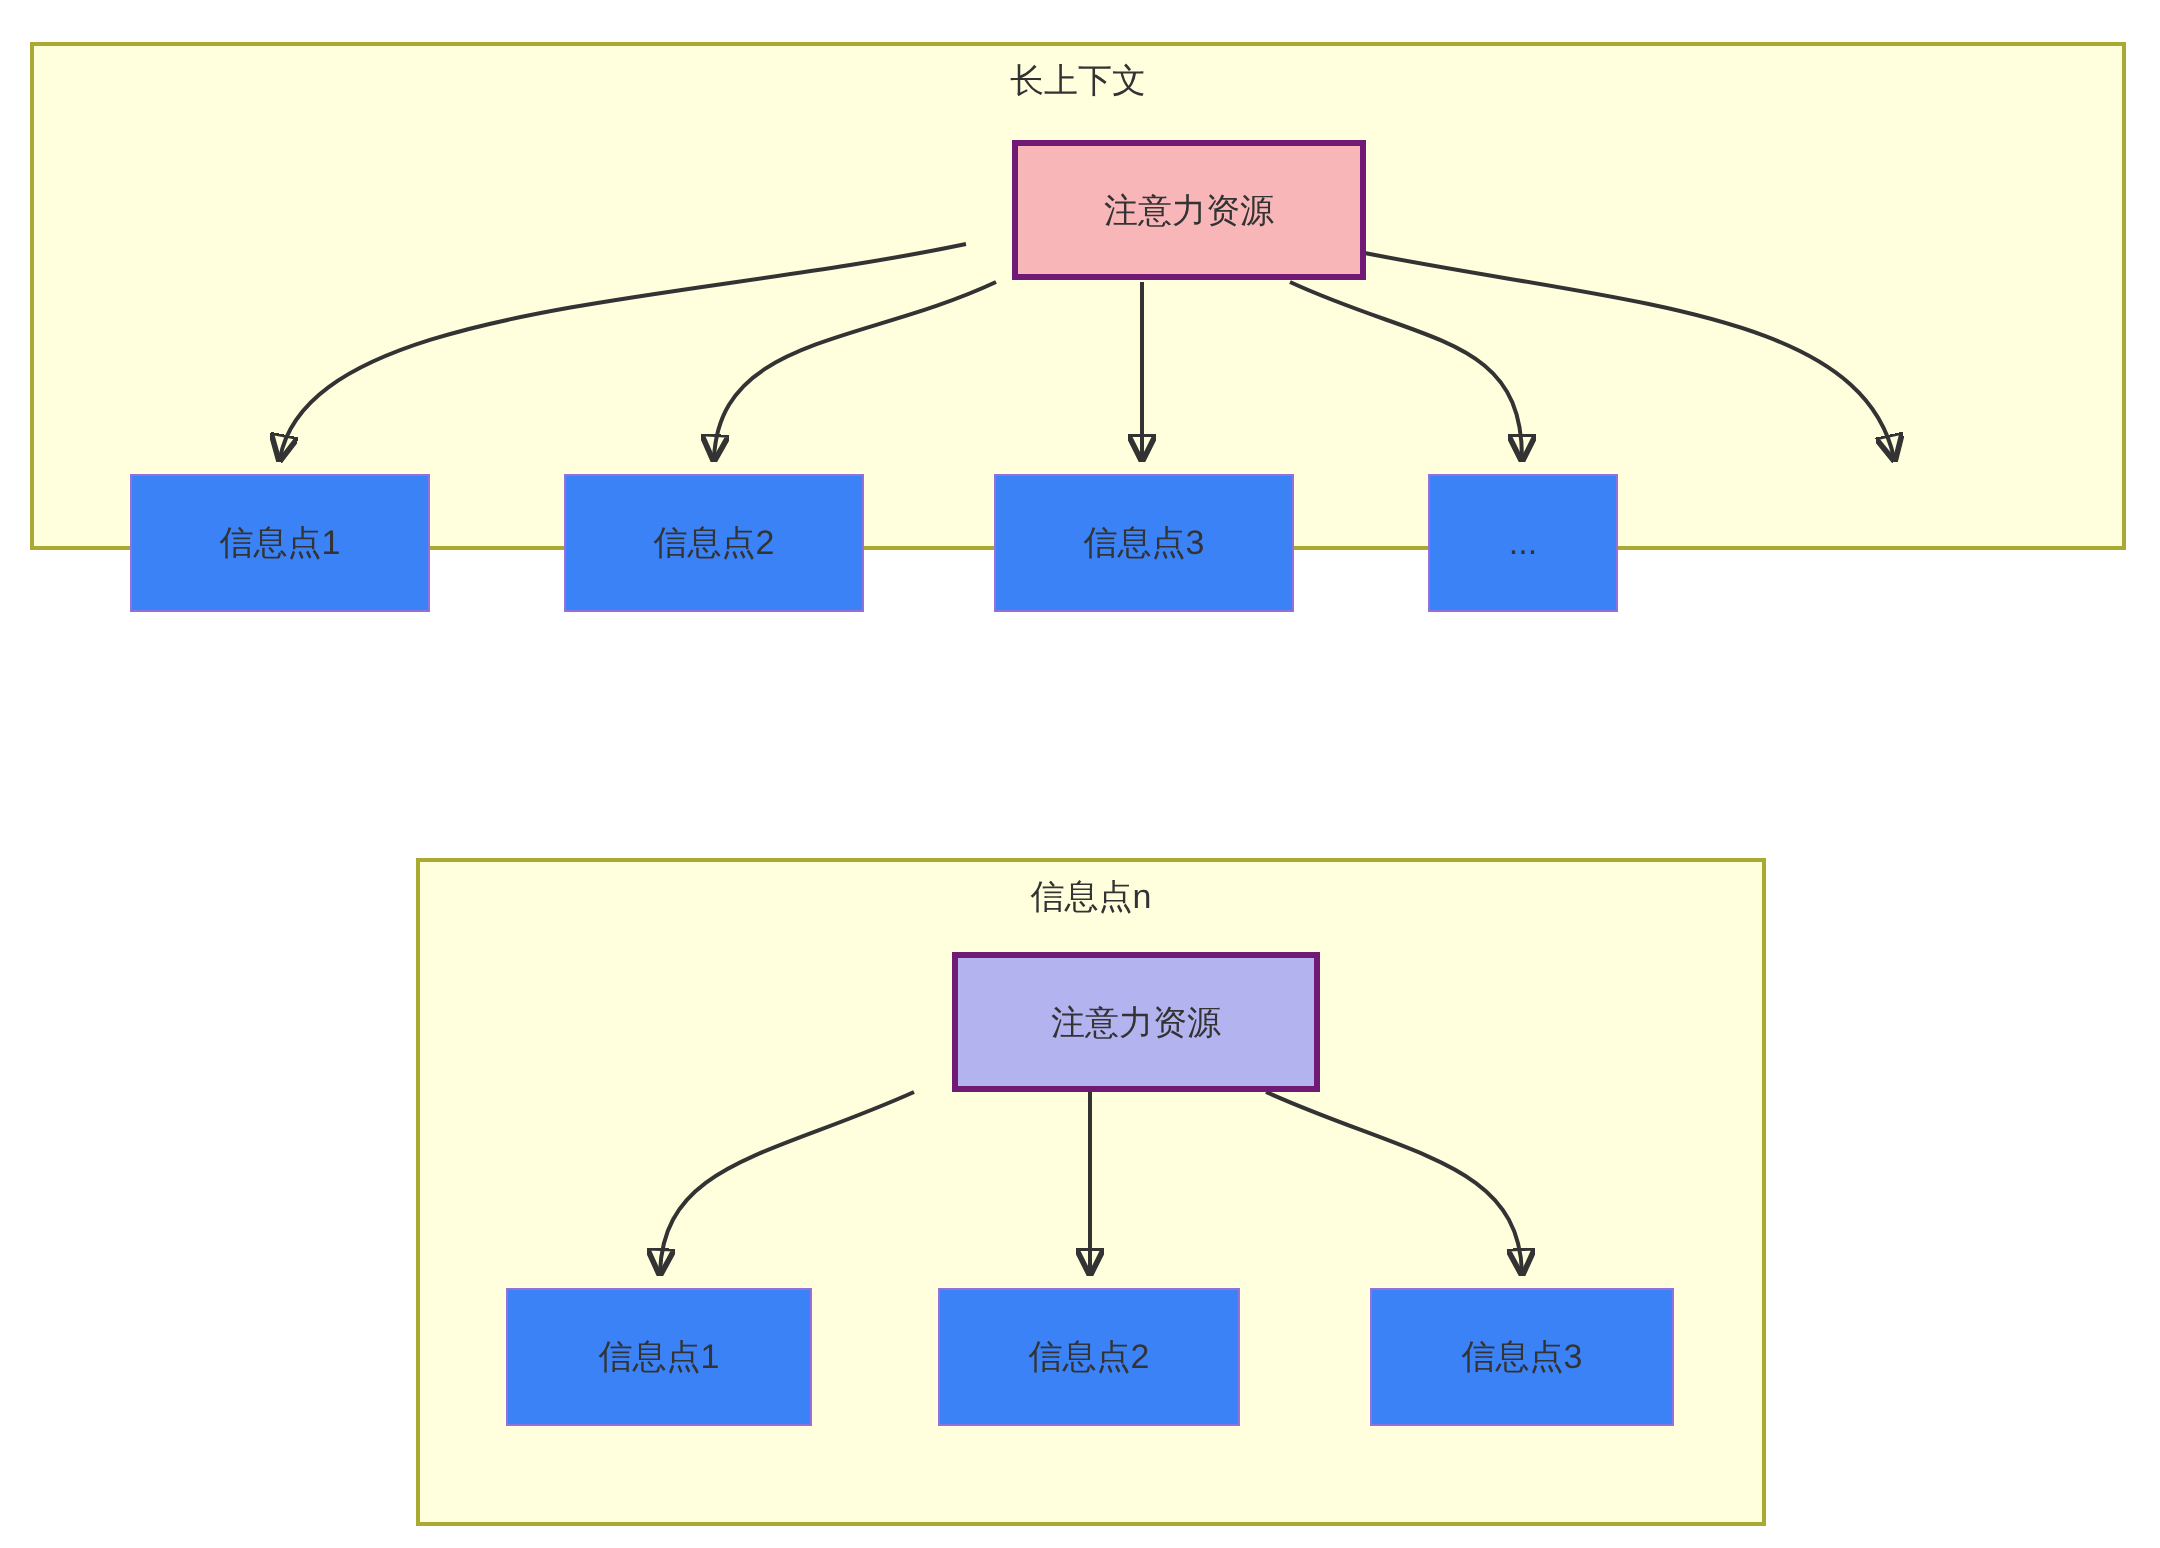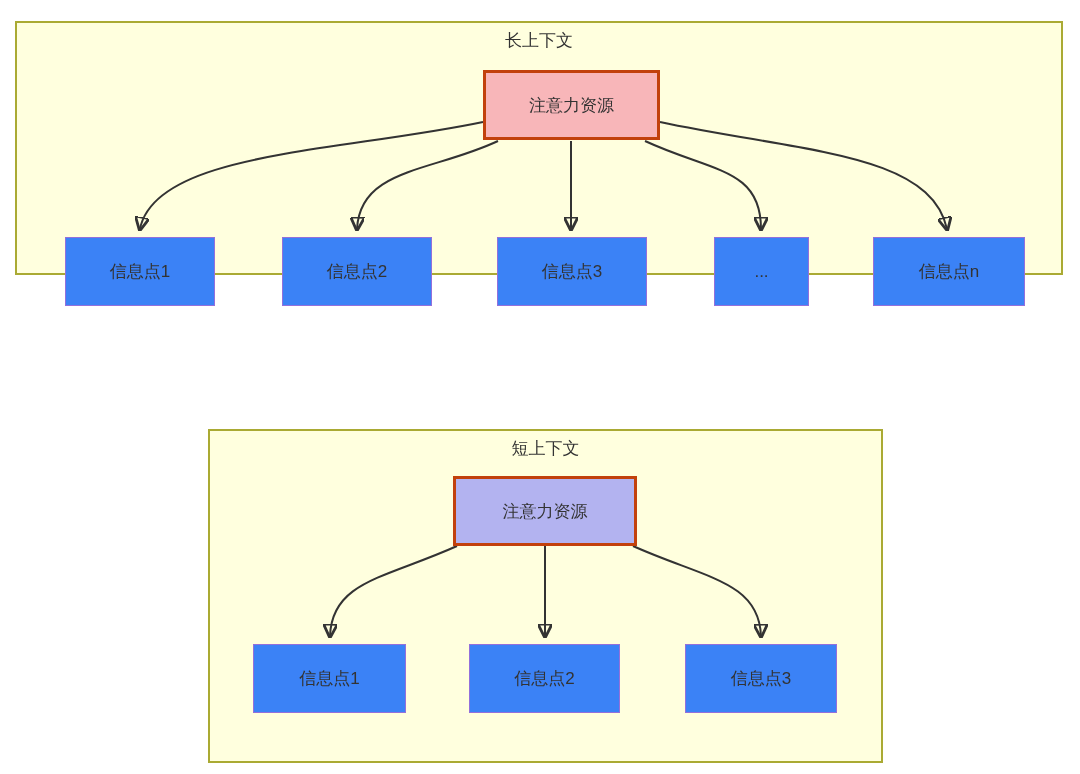--- a/index.html
+++ b/index.html
@@ -34,21 +34,22 @@
     position: absolute;
     box-sizing: border-box;
     display: flex;
     align-items: center;
     justify-content: center;
     font-size: 17px;
     font-weight: 500;
     color: #333333;
   }
   .attention {
-    border: 3px solid #c2410c;
+    border: 3px solid #701a75;
+    margin-left: 23px;
   }
   .attention.long  { background: #f8b6b9; }
   .attention.short { background: #b3b3f0; }
   .info {
     background: #3b82f6;
     border: 1.5px solid #9370db;
   }
   .edges {
     position: absolute;
     left: 0; top: 0;
@@ -78,21 +79,21 @@
 </style>
 </head>
 <body>
 
 <div class="canvas">
 
   <div class="cluster lc-container">
     <div class="cluster-title">长上下文</div>
   </div>
   <div class="cluster sc-container">
-    <div class="cluster-title">短上下文</div>
+    <div class="cluster-title">信息点n</div>
   </div>
 
   <svg class="edges" viewBox="0 0 1080 774" xmlns="http://www.w3.org/2000/svg">
     <defs>
       <marker id="arrowhead" viewBox="0 0 10 10" refX="8.5" refY="5" markerWidth="7" markerHeight="7" orient="auto-start-reverse">
         <path d="M0,0 L10,5 L0,10 z" fill="#333333" stroke="none"></path>
       </marker>
     </defs>
 
     <path d="M 483 122 C 340 152, 155 152, 140 229" marker-end="url(#arrowhead)"></path>
@@ -104,20 +105,19 @@
     <path d="M 457 546 C 386 578, 332 581, 330 636" marker-end="url(#arrowhead)"></path>
     <path d="M 545 546 L 545 636" marker-end="url(#arrowhead)"></path>
     <path d="M 633 546 C 704 578, 759 581, 761 636" marker-end="url(#arrowhead)"></path>
   </svg>
 
   <div class="node attention long lc-attn">注意力资源</div>
   <div class="node info lc-n0">信息点1</div>
   <div class="node info lc-n1">信息点2</div>
   <div class="node info lc-n2">信息点3</div>
   <div class="node info lc-n3">...</div>
-  <div class="node info lc-n4">信息点n</div>
 
   <div class="node attention short sc-attn">注意力资源</div>
   <div class="node info sc-n0">信息点1</div>
   <div class="node info sc-n1">信息点2</div>
   <div class="node info sc-n2">信息点3</div>
 
 </div>
 
 </body></html>

